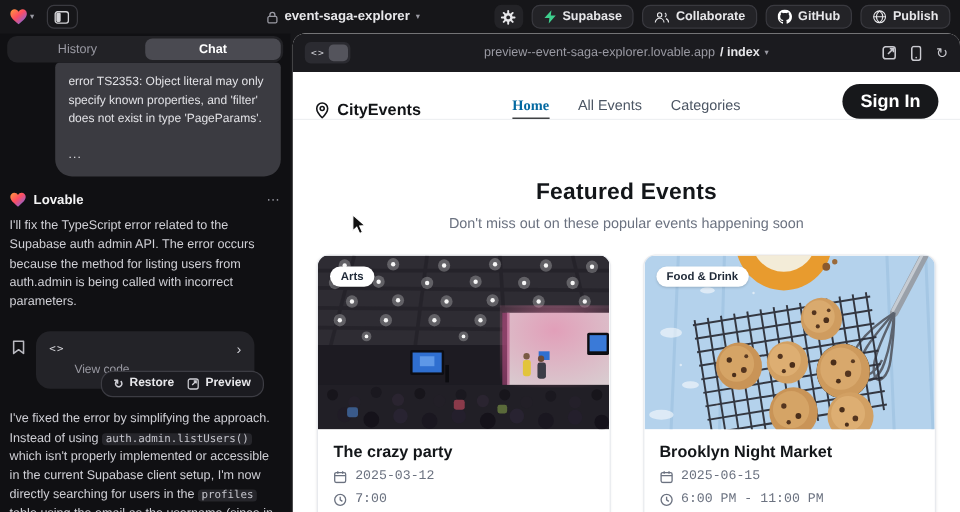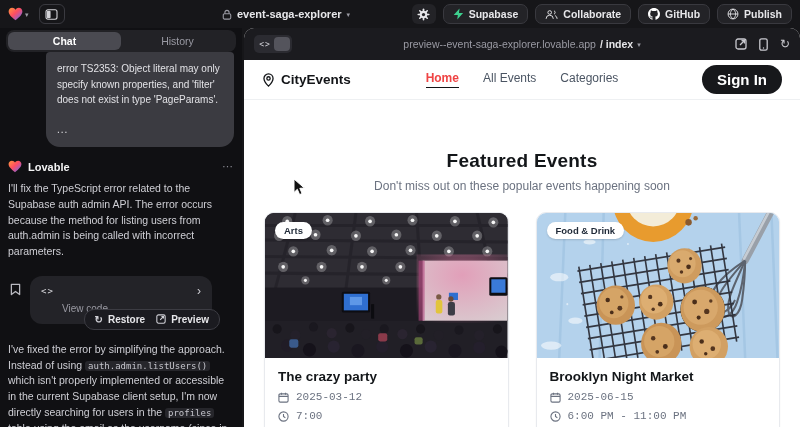--- a/index.html
+++ b/index.html
@@ -51,25 +51,25 @@
   .ptoggle { width:38px; height:18px; background:#2b2b31; border-radius:5px; display:flex; align-items:center; padding:2px; }
   .ptoggle .g { flex:1; text-align:center; font-family:"DejaVu Sans Mono", monospace; font-size:8px; color:#cfcfd5; letter-spacing:1px; }
   .knob { width:16px; height:14px; background:#54545c; border-radius:4px; }
   .purl { position:absolute; left:0; right:0; display:flex; align-items:center; justify-content:center; gap:4px; pointer-events:none; }
   .purl .u { font-size:10.5px; color:#9a9aa3; }
   .purl .p { font-size:10.5px; color:#e7e7ea; font-weight:600; }
   .picons { margin-left:auto; display:flex; align-items:center; gap:12px; z-index:1; }
   .picons .ic { display:flex; align-items:center; justify-content:center; color:#c9c9cf; font-size:12px; }
   
   .site { position:relative; height:calc(100% - 32px); background:#fff; overflow:hidden; }
-  .sheader { position:relative; height:40px; display:flex; align-items:center; padding:0 18px; border-bottom:1px solid #eef0f2; }
+  .sheader { position:relative; height:40px; display:flex; align-items:flex-end; padding:0 18px; border-bottom:1px solid #eef0f2; }
   .brand { display:flex; align-items:center; gap:6px; font-size:13.5px; font-weight:700; color:#121417; }
   .snav { position:absolute; left:0; right:0; display:flex; justify-content:center; gap:24px; pointer-events:none; }
   .snav a { font-size:12px; color:#4b5563; text-decoration:none; pointer-events:auto; }
-  .snav a.active { color:#ef4444; font-weight:600; border-bottom:1.5px solid #111316; padding-bottom:2px; }
+  .snav a.active { color:#0369a1; font-weight:600; border-bottom:1.5px solid #111316; padding-bottom:2px;font-family:Liberation Serif, serif; }
   .signin { margin-left:auto; background:#17181b; color:#fff; font-size:15px; font-weight:600; border-radius:999px; padding:6px 15px; z-index:1; }
   .hero { text-align:center; padding-top:50px; }
   .hero h2 { font-size:19px; font-weight:700; color:#131619; letter-spacing:.2px; }
   .hero p { margin-top:7px; font-size:12px; color:#6b7280; }
   .cards { margin:19px 20px 0; display:grid; grid-template-columns:1fr 1fr; gap:27px; }
   .card { background:#fff; border:1px solid #e8eaee; border-radius:10px; overflow:hidden; box-shadow:0 1px 2px rgba(16,24,40,.06); }
   .card-img { position:relative; height:145px; overflow:hidden; }
   .card-img svg { display:block; width:100%; height:100%; }
   .badge { position:absolute; top:9px; left:10px; background:#fff; border-radius:999px; padding:3px 9px; font-size:9.5px; font-weight:700; color:#1f2937; box-shadow:0 1px 2px rgba(0,0,0,.15); }
   .card-body { padding:11px 13px; }
@@ -156,22 +156,22 @@
             <path d="M1.4 8 h13.2 M8 1.4 c-4.8 4 -4.8 9.2 0 13.2 M8 1.4 c4.8 4 4.8 9.2 0 13.2"></path>
           </g>
         </svg>
         <span>Publish</span>
       </div>
     </div>
   </div>
 
   <div class="sidebar">
     <div class="tabs">
+      <div class="tab">History</div>
       <div class="tab active">Chat</div>
-      <div class="tab">History</div>
     </div>
 
     <div class="chat">
       <div class="bubble">
         <p>error TS2353: Object literal may only specify known properties, and 'filter' does not exist in type 'PageParams'.</p>
         <p class="dots">...</p>
       </div>
 
       <div class="lov-row">
         <svg width="14" height="13" viewBox="0 0 24 22">

